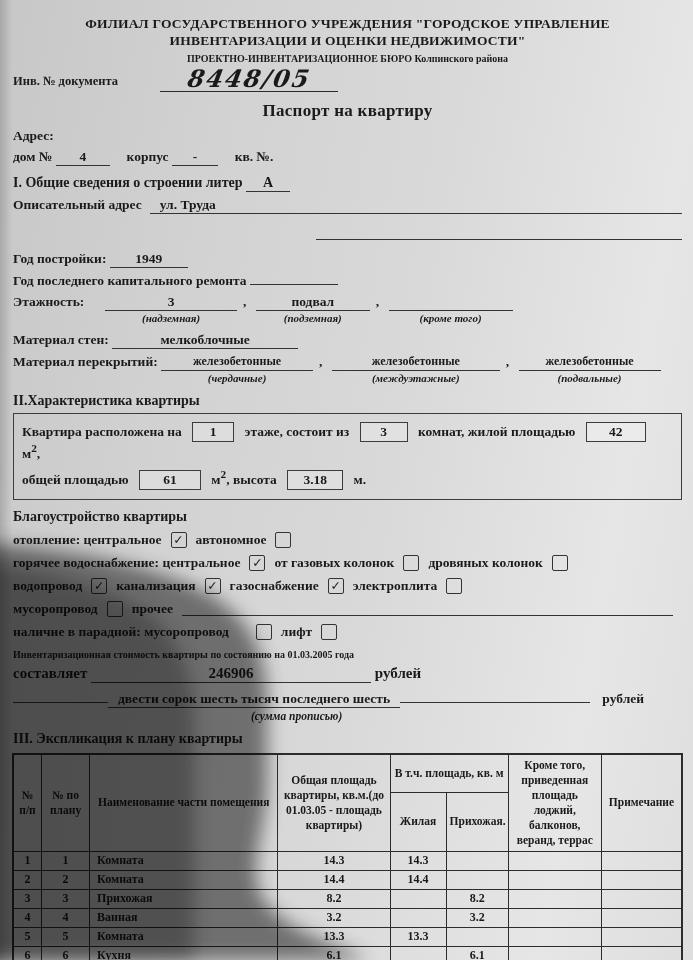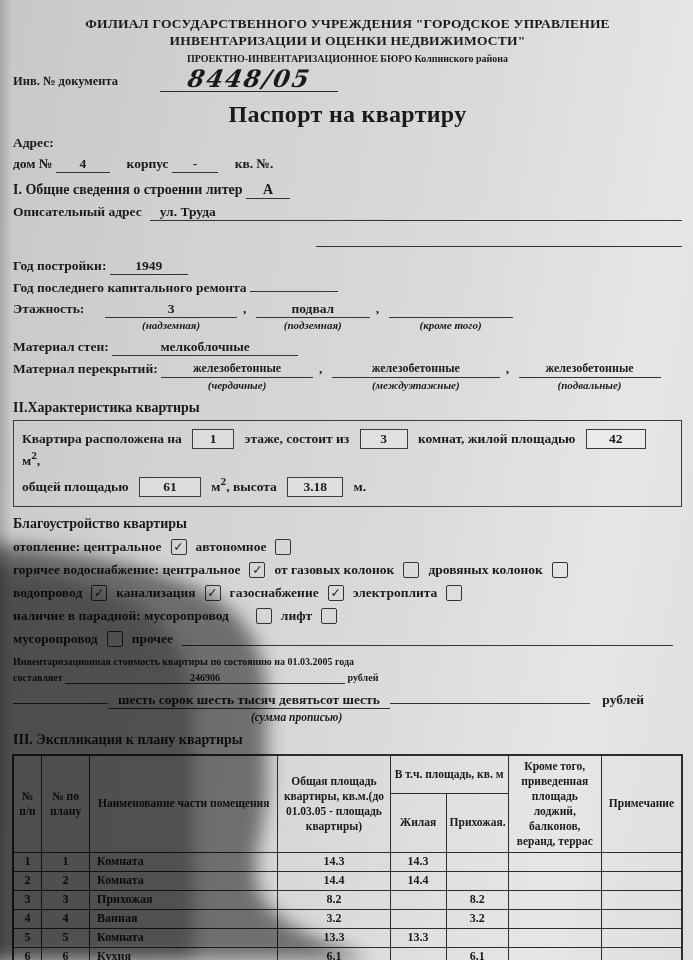--- a/index.html
+++ b/index.html
@@ -14,21 +14,21 @@
 
   .org { text-align:center; font-weight:bold; font-size:13.5px; line-height:1.25; letter-spacing:.2px; }
   .bureau { text-align:center; font-weight:bold; font-size:10px; margin-top:3px; }
   .inv-row { display:flex; align-items:flex-end; margin-top:2px; font-weight:bold; font-size:12.5px; }
   .inv-label { padding-bottom:3px; }
   .hand-wrap { margin-left:42px; border-bottom:1.6px solid #2b2b2b; min-width:178px; text-align:center; }
   .handwriting { display:inline-block; transform:skewX(-10deg);
     font-family:"DejaVu Serif", serif; font-style:italic; font-weight:bold;
     font-size:24px; line-height:1.05; letter-spacing:2px; }
 
-  .title { text-align:center; font-size:24px; font-weight:bold; margin:9px 0 7px; letter-spacing:.3px; }
+  .title { text-align:center; font-size:17px; font-weight:bold; margin:9px 0 7px; letter-spacing:.3px; }
 
   .fl { margin-top:5px; font-size:13.5px; font-weight:bold; white-space:nowrap; }
   .flex { display:flex; align-items:center; }
   .uv { border-bottom:1.2px solid #333; padding:0 10px; }
   .uv-c { border-bottom:1.2px solid #333; text-align:center; display:inline-block; }
   .blank { display:inline-block; border-bottom:1.2px solid #333; height:13px; vertical-align:baseline; }
   .grow { flex:1; }
   .gap { display:inline-block; width:10px; }
 
   .stack { display:inline-block; vertical-align:top; text-align:center; }
@@ -42,21 +42,21 @@
   .charbox .row2 { margin-top:7px; }
   .vbox { display:inline-block; border:1.6px solid #3c3c3c; min-width:30px; text-align:center;
     padding:1px 5px; margin:0 7px; background:rgba(255,255,255,.22); }
 
   .am-row { margin-top:7px; font-size:13.5px; font-weight:bold; display:flex; align-items:center; white-space:nowrap; }
   .am-row > * { margin-right:9px; }
   .cb { flex:0 0 auto; width:14px; height:14px; border:1.7px solid #333; border-radius:2px;
     text-align:center; line-height:13px; font-size:12.5px; font-weight:bold; font-family:"DejaVu Sans", sans-serif; }
 
   .val-line1 { margin-top:9px; font-weight:bold; font-size:10px; }
-  .val-line2 { margin-top:5px; font-weight:bold; font-size:10px; }
+  .val-line2 { margin-top:5px; font-weight:bold; font-size:15px; }
   .val-line2 .amount { min-width:280px; }
   .val-line3 { margin-top:6px; font-weight:bold; font-size:13.5px; display:flex; align-items:baseline; }
   .val-note { font-style:italic; font-weight:bold; font-size:11.5px; margin:2px 0 0 238px; }
 
   table.expl { width:100%; border-collapse:collapse; table-layout:fixed; margin-top:7px; }
   table.expl th, table.expl td { border:1px solid #2c2c2c; }
   table.expl thead th { font-size:11.5px; font-weight:bold; line-height:1.3; padding:3px 3px; vertical-align:middle; }
   table.expl td { font-size:12px; font-weight:bold; text-align:center; height:18px; padding:0 2px;
     overflow:hidden; white-space:nowrap; }
   table.expl td.cell-name { text-align:left; padding-left:7px; }
@@ -193,41 +193,41 @@
       <span>водопровод</span>
       <span class="cb">✓</span>
       <span>канализация</span>
       <span class="cb">✓</span>
       <span>газоснабжение</span>
       <span class="cb">✓</span>
       <span>электроплита</span>
       <span class="cb"></span>
     </div>
     <div class="am-row">
+      <span>мусоропровод</span>
+      <span class="cb"></span>
+      <span>прочее</span>
+      <span class="blank grow"></span>
+    </div>
+    <div class="am-row">
       <span>наличие в парадной: мусоропровод</span>
       <span class="cb" style="margin-left:18px"></span>
       <span>лифт</span>
       <span class="cb"></span>
-    </div>
-    <div class="am-row">
-      <span>мусоропровод</span>
-      <span class="cb"></span>
-      <span>прочее</span>
-      <span class="blank grow"></span>
     </div>
 
     <div class="val-line1">Инвентаризационная стоимость квартиры по состоянию на 01.03.2005 года</div>
     <div class="val-line2">
       <span>составляет</span>
       <span class="uv-c amount">246906</span>
       <span>рублей</span>
     </div>
     <div class="val-line3">
       <span class="blank" style="width:95px"></span>
-      <span class="uv">шесть сорок шесть тысяч девятьсот шесть</span>
+      <span class="uv">двести сорок шесть тысяч последнего шесть</span>
       <span class="blank grow"></span>
       <span style="margin:0 38px 0 12px">рублей</span>
     </div>
     <div class="val-note">(сумма прописью)</div>
 
     <div class="sec-h">III. Экспликация к плану квартиры</div>
 
     <table class="expl outer-border">
       <colgroup>
         <col style="width:28px">

